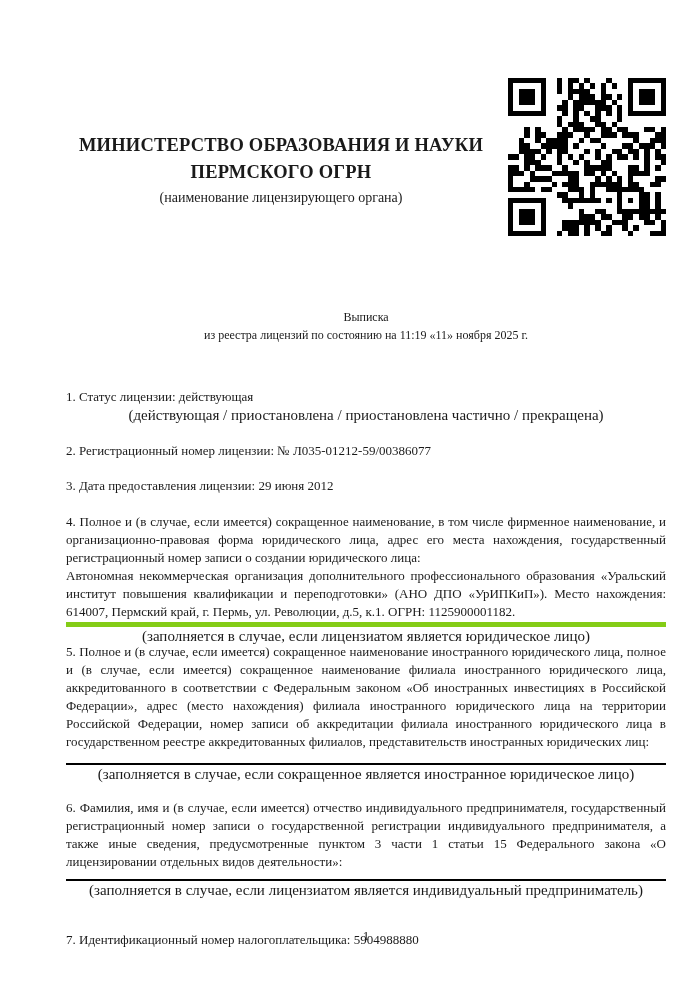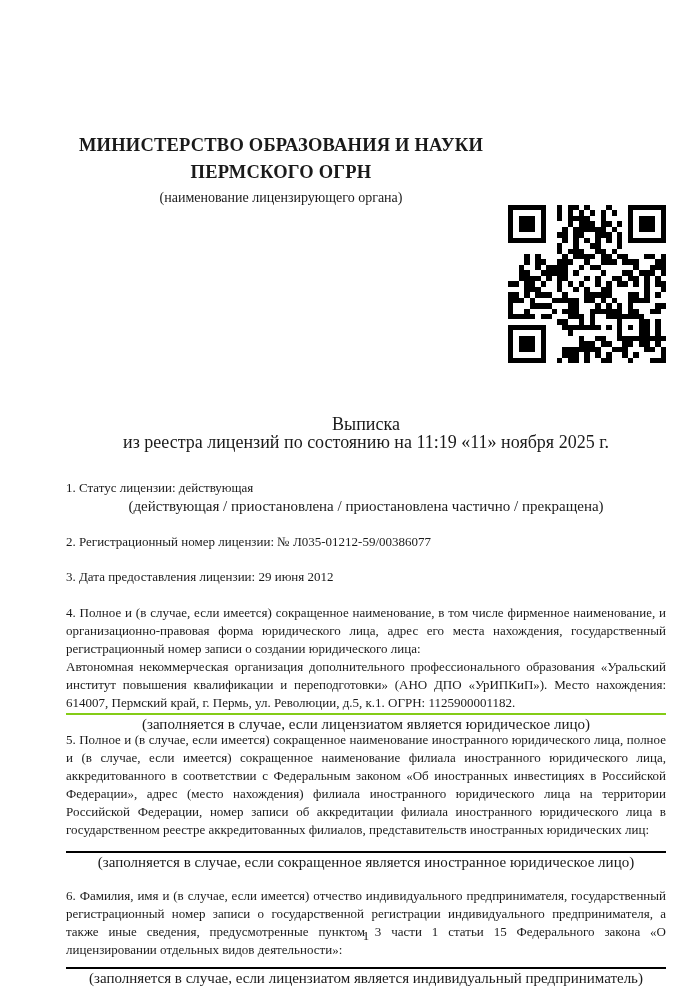--- a/index.html
+++ b/index.html
@@ -7,21 +7,21 @@
     width: 700px;
     height: 989px;
     background: #ffffff;
     position: relative;
     font-family: "Liberation Serif", "DejaVu Serif", serif;
     color: #1a1a1a;
     box-sizing: border-box;
     padding: 78px 34px 0 66px;
     overflow: hidden;
   }
-  .header { display: flex; align-items: flex-start; flex-direction: column; }
+  .header { display: flex; align-items: flex-start; }
   .header-text {
     width: 430px;
     text-align: center;
     padding-top: 54px;
   }
   .ministry {
     font-weight: bold;
     font-size: 18.5px;
     line-height: 27px;
     letter-spacing: 0.2px;
@@ -31,38 +31,38 @@
     line-height: 14px;
   }
   .header-text .small-caption { margin-top: 5px; }
   .qr {
     margin-left: auto;
     width: 158px;
     height: 158px;
   }
   .doc-title {
     text-align: center;
-    margin-top: 52px;
-    font-size: 18px;
+    margin-top: 72px;
+    font-size: 12px;
     line-height: 18px;
   }
   .item {
     font-size: 13px;
     line-height: 18px;
   }
   .just { text-align: justify; }
-  .mt-item1 { margin-top: 28px; }
+  .mt-item1 { margin-top: 44px; }
   .mt-item2 { margin-top: 20px; }
   .mt-item3 { margin-top: 17px; }
   .mt-item4 { margin-top: 18px; }
   .mt-item5 { }
   .mt-item6 { margin-top: 18px; }
   .mt-item7 { margin-top: 34px; }
   .underlined {
-    border-bottom: 2px solid #84cc16;
+    border-bottom: 5px solid #84cc16;
     padding-bottom: 1px;
   }
   .blank-line {
     border-bottom: 2px solid #000000;
   }
   .blank-line.h12 { height: 12px; }
   .blank-line.h8 { height: 8px; }
   .fill-caption {
     font-size: 15px;
     line-height: 14px;

